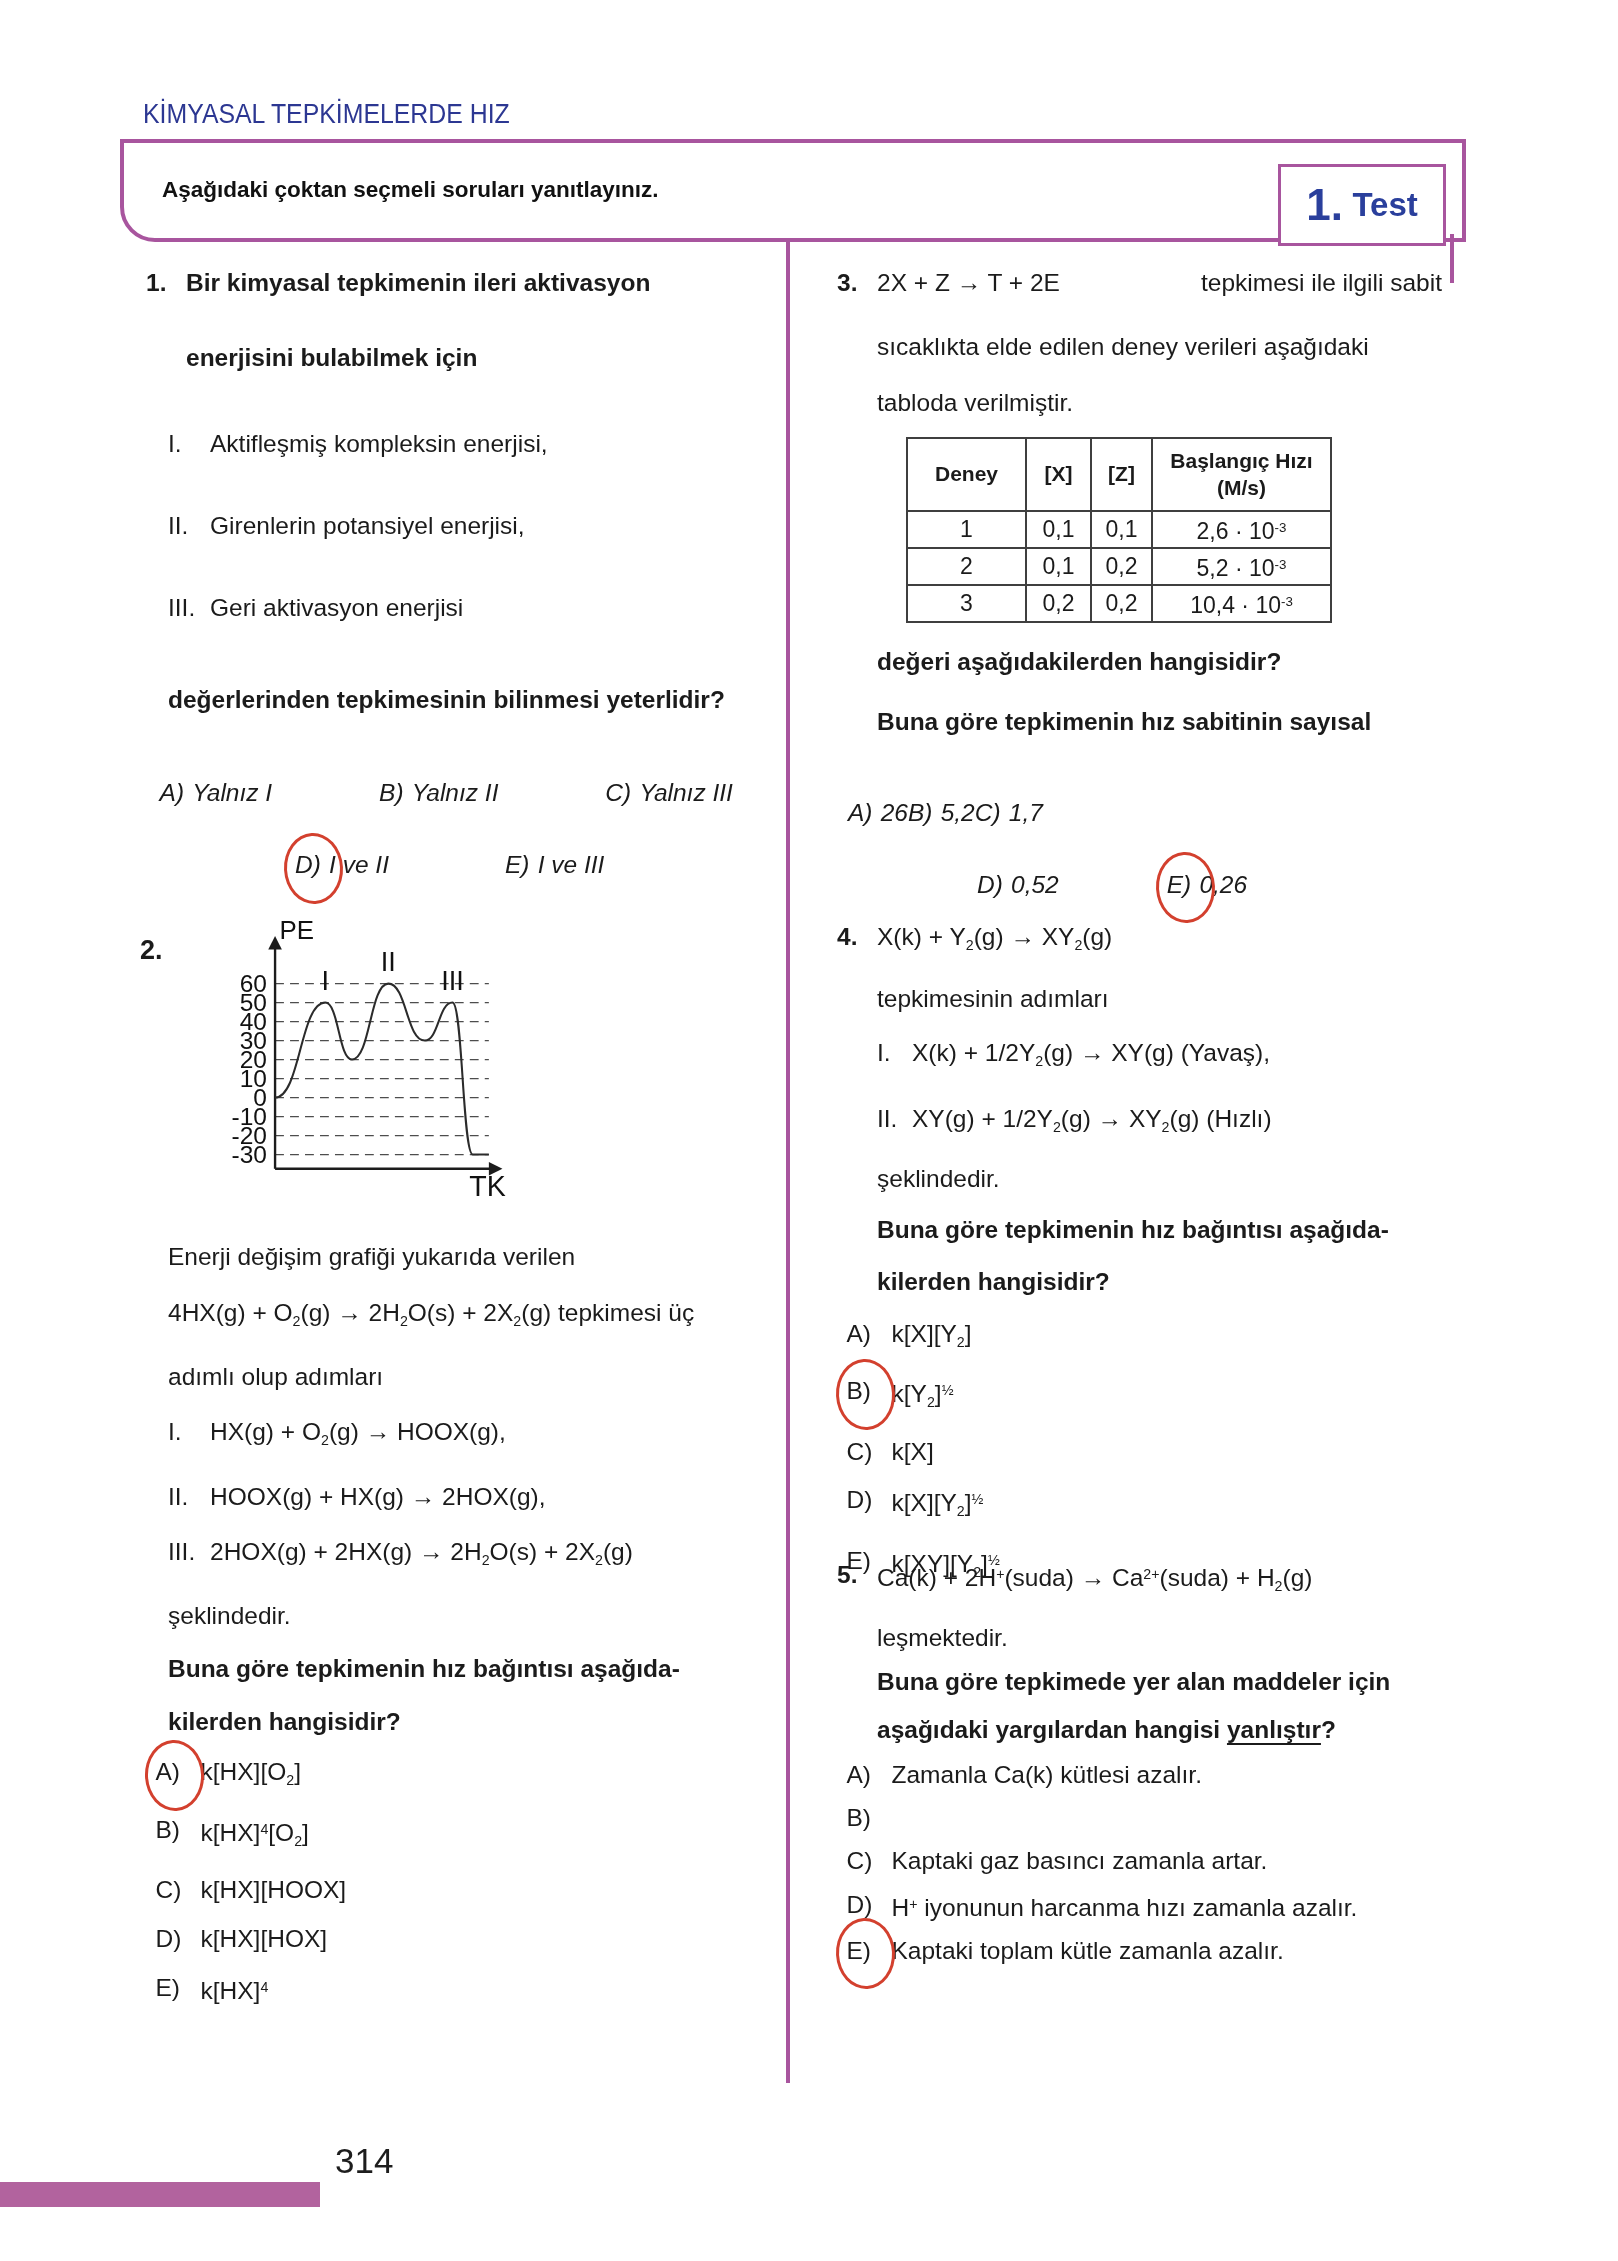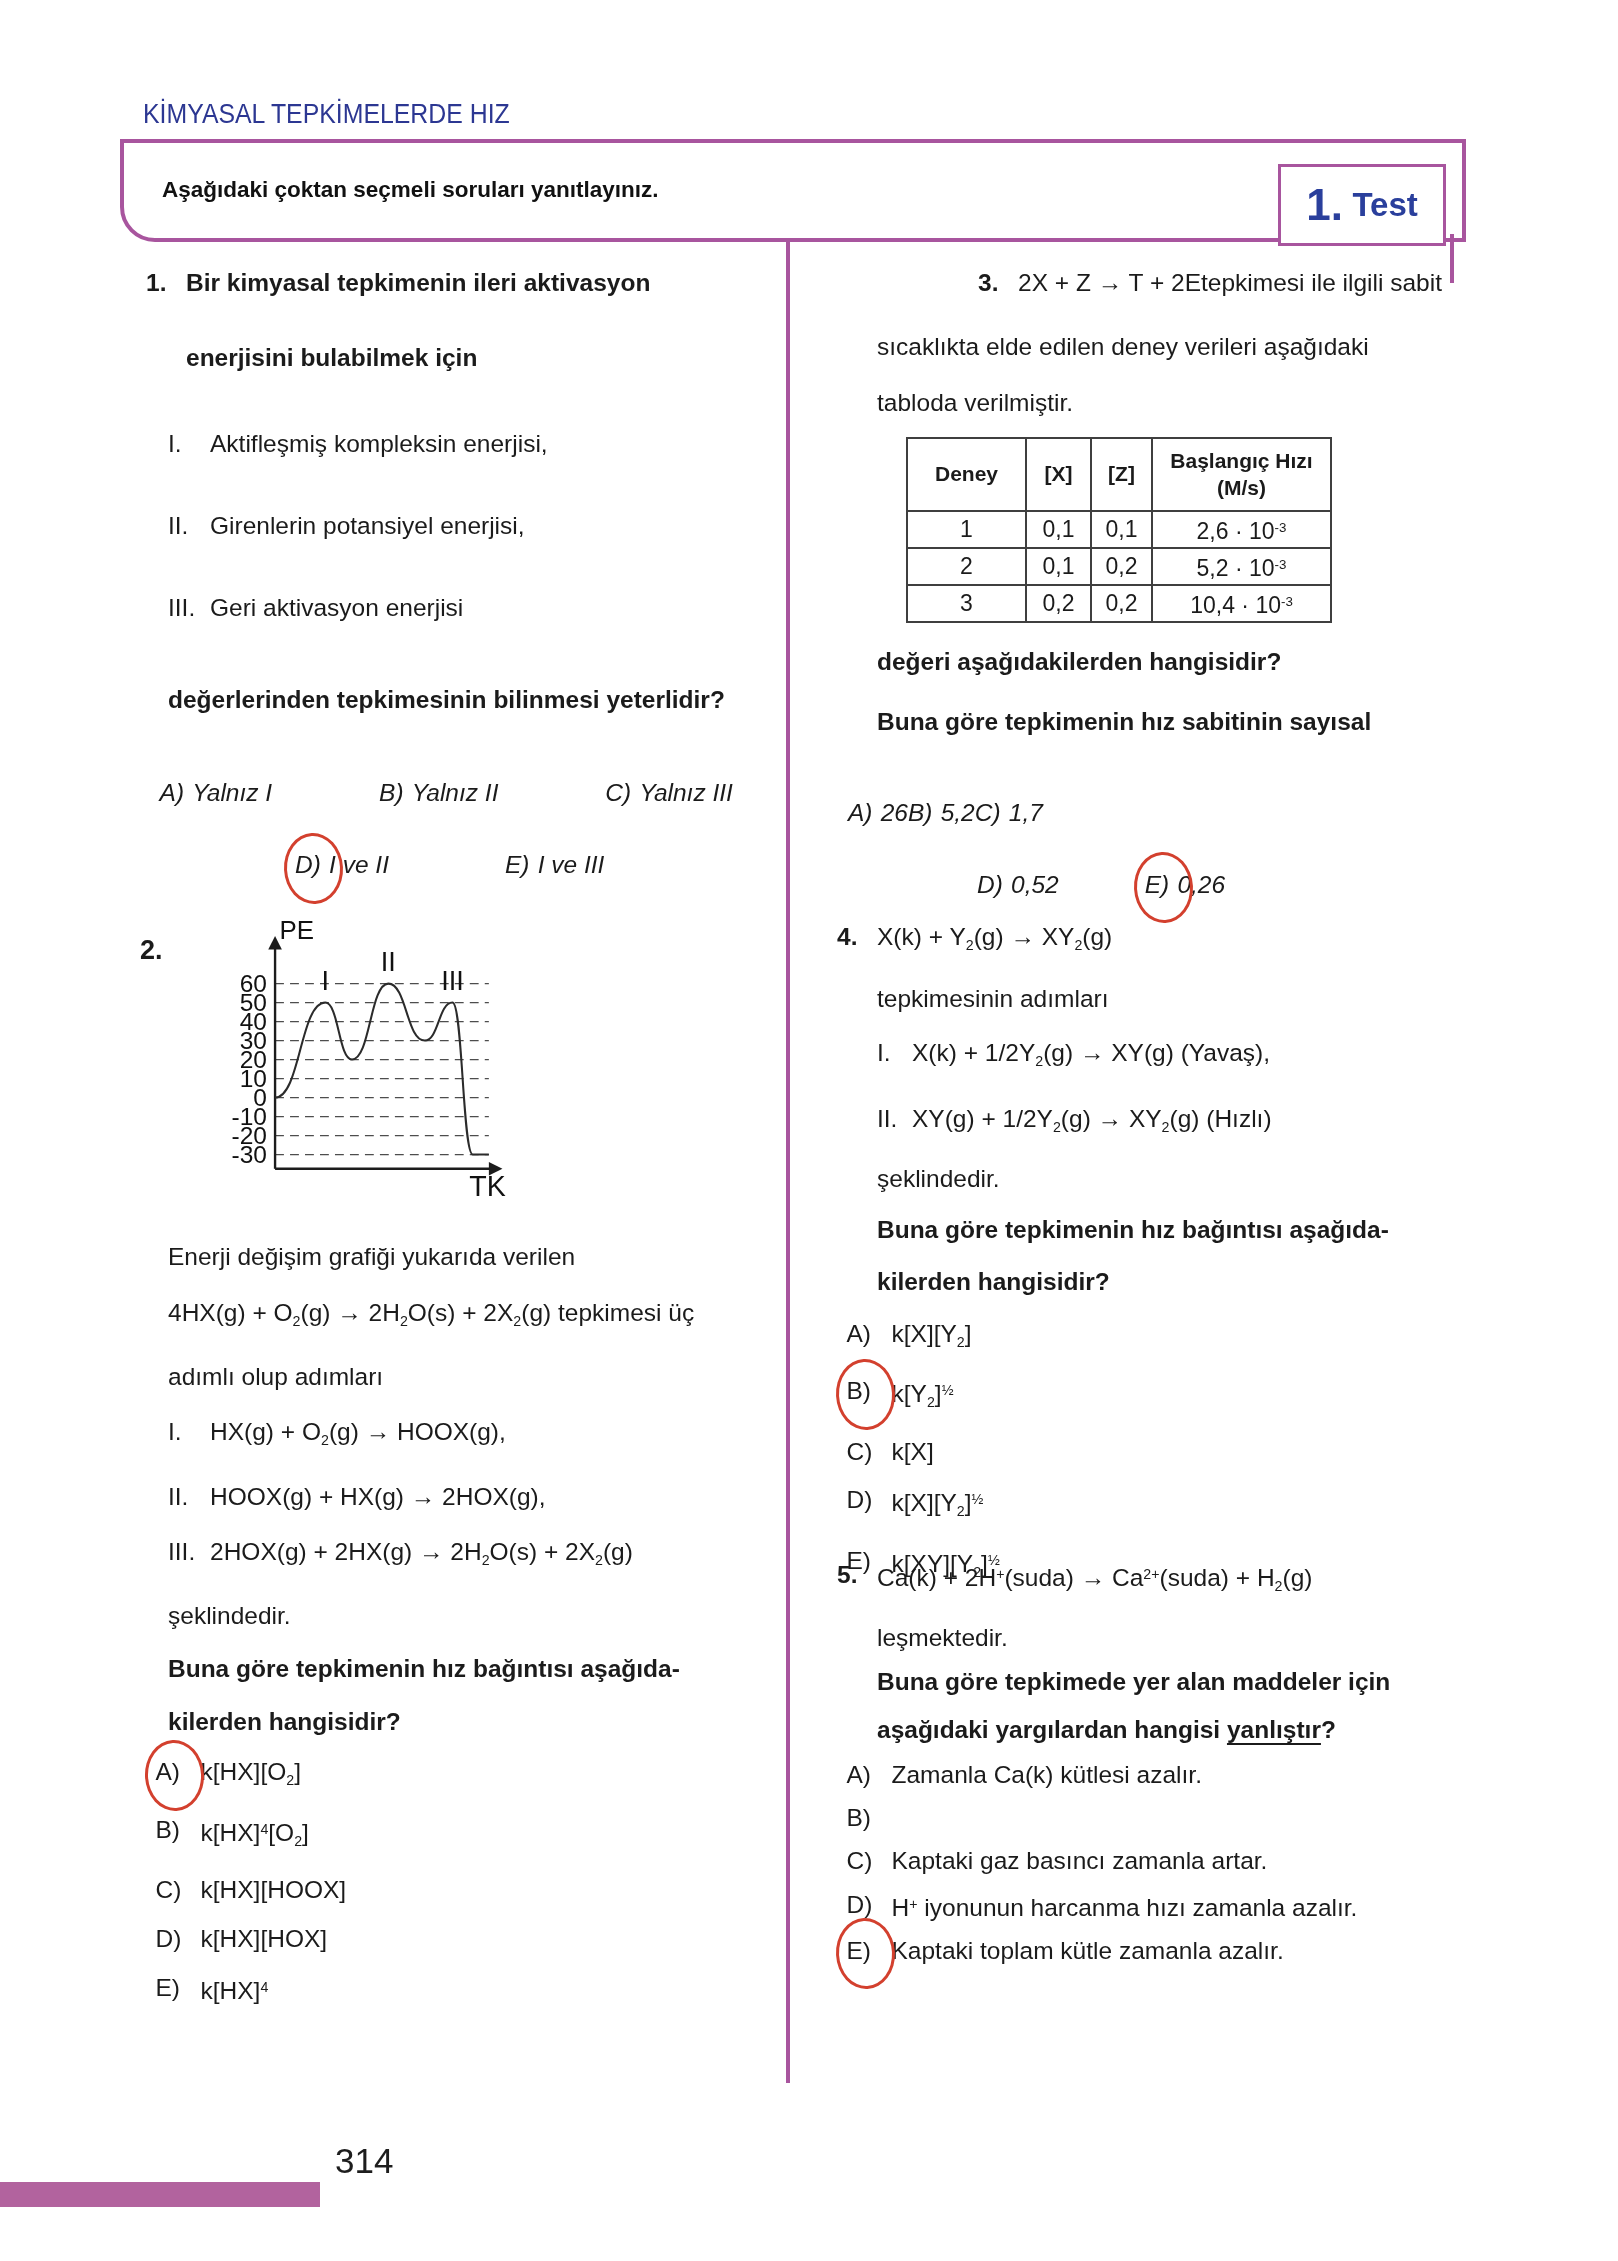--- a/index.html
+++ b/index.html
@@ -63,30 +63,30 @@
 
   .q2t{left:146px;top:1241px;width:591px;}
   .q2t .ln{margin-top:24.5px;}
   .q2t .first{margin-top:0;}
   .q2t .it{margin-top:24.5px;}
   .q2t .tail{margin-top:24.5px;}
   .q2t .stem1{margin-top:22px;} .q2t .stem2{margin-top:22px;}
   .q2t .opt{margin-top:17.7px;} .q2t .opt1{margin-top:19px;}
 
   .q3{left:837px;top:267px;width:605px;}
-  .q3 .l1{display:flex;justify-content:flex-end;}
+  .q3 .l1{display:flex;justify-content:space-between;}
   .q3 .l2{margin-top:33px;} .q3 .l3{margin-top:24.5px;}
   .q3 table{border-collapse:collapse;margin:19px 0 0 69px;table-layout:fixed;}
   .q3 th,.q3 td{border:2px solid #3f3f3f;text-align:center;padding:0;}
   .q3 th{font-size:21px;font-weight:700;height:71px;line-height:1.3;}
   .q3 td{font-size:23px;height:35px;}
   .c-deney{width:117px;} .c-x{width:63px;} .c-z{width:59px;} .c-rate{width:177px;}
   .q3 .stem1{margin-top:29px;} .q3 .stem2{margin-top:23px;}
   .q3 .row1{margin-top:60px;display:flex;justify-content:flex-start;padding:0 6.8px 0 11px;}
-  .q3 .row2{margin-top:41px;display:flex;padding-left:140px;gap:86px;}
+  .q3 .row2{margin-top:41px;display:flex;padding-left:140px;gap:108px;}
 
   .q4{left:837px;top:921px;width:605px;}
   .q4 .sub{margin-top:22px;}
   .q4 .it1{margin-top:23px;} .q4 .it2{margin-top:26.6px;}
   .q4 .tail{margin-top:20px;}
   .q4 .stem1{margin-top:20px;} .q4 .stem2{margin-top:21px;}
   .q4 .opt{margin-top:17.7px;} .q4 .opt1{margin-top:21px;}
 
   .q5{left:837px;top:1559px;width:608px;}
   .q5 .l2{margin-top:24.5px;} .q5 .l3{margin-top:20px;}

